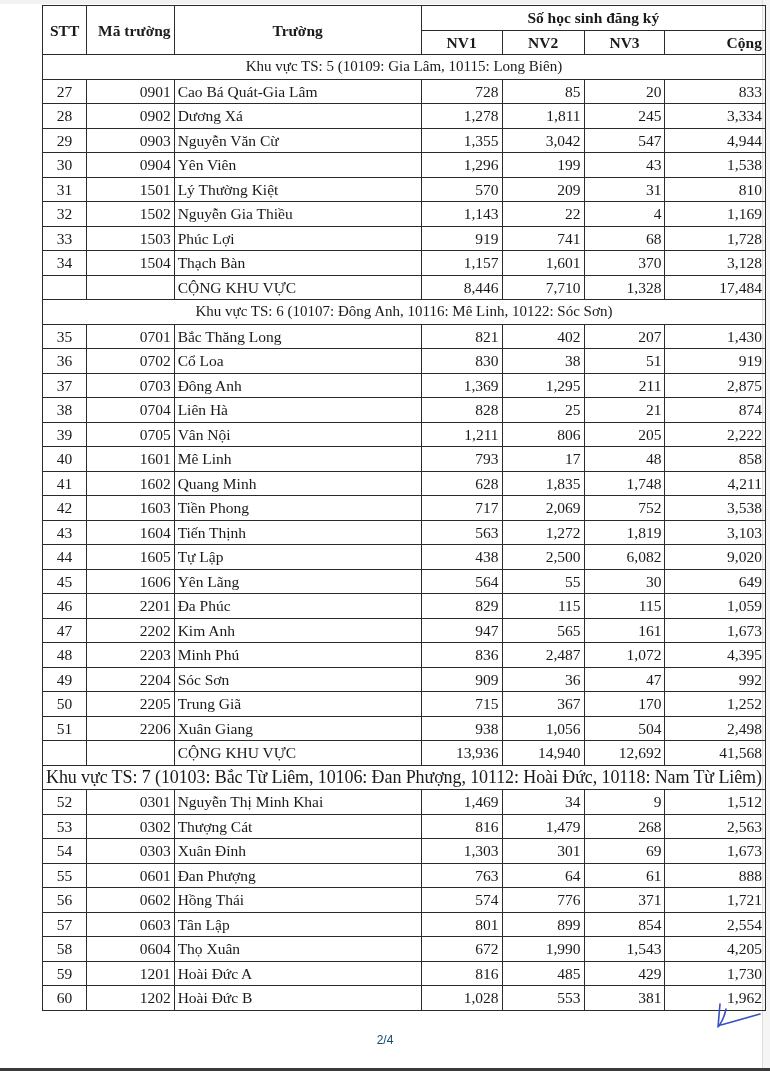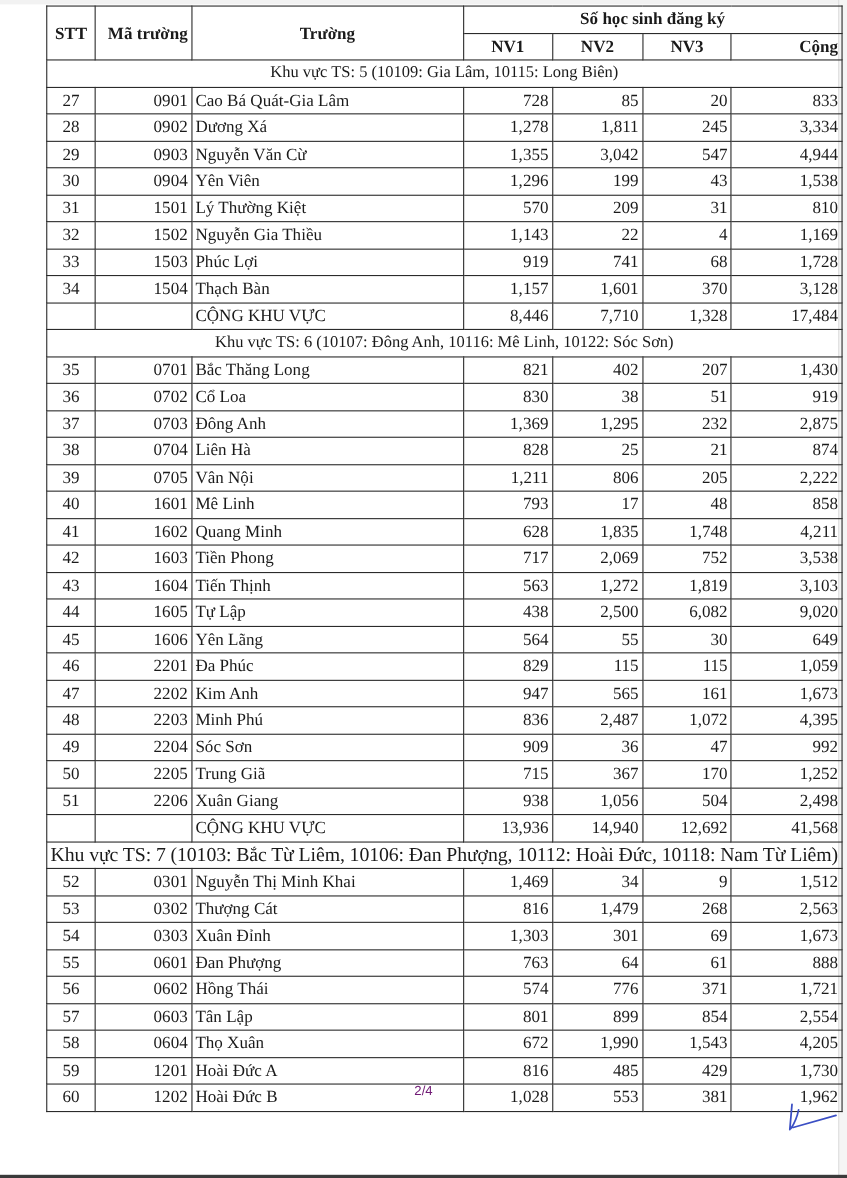--- a/index.html
+++ b/index.html
@@ -30,22 +30,22 @@
   .c-stt { width: 34px; text-align: center; }
   .c-code { width: 74px; text-align: right; }
   .c-name { width: 222px; text-align: left; padding-left: 3px !important; }
   .c-num { width: 68px; text-align: right; }
   .c-sum { width: 86px; text-align: right; }
   .hdr-row1 th { height: 25px; }
   .hdr-row2 th { height: 25px; }
   .region td { text-align: center; font-weight: normal; font-size: 15px; height: 25px; }
   .region.wide td { font-size: 18px; letter-spacing: -0.1px; }
   .page-number {
-    position: absolute; left: 0; width: 770px; top: 984px;
-    text-align: center; font-family: "Liberation Sans", sans-serif; font-size: 12px; color: #701a75;
+    position: absolute; left: 0; width: 770px; top: 1033px;
+    text-align: center; font-family: "Liberation Sans", sans-serif; font-size: 12px; color: #0c4a6e;
   }
   .signature { position: absolute; left: 712px; top: 1000px; width: 50px; height: 30px; }
 </style>
 </head>
 <body>
 
 <div class="top-shade"></div>
 <div class="right-edge"></div>
 
 <table class="main">
@@ -177,21 +177,21 @@
         <td class="c-num">38</td>
         <td class="c-num">51</td>
         <td class="c-sum">919</td>
       </tr>
       <tr>
         <td class="c-stt">37</td>
         <td class="c-code">0703</td>
         <td class="c-name">Đông Anh</td>
         <td class="c-num">1,369</td>
         <td class="c-num">1,295</td>
-        <td class="c-num">232</td>
+        <td class="c-num">211</td>
         <td class="c-sum">2,875</td>
       </tr>
       <tr>
         <td class="c-stt">38</td>
         <td class="c-code">0704</td>
         <td class="c-name">Liên Hà</td>
         <td class="c-num">828</td>
         <td class="c-num">25</td>
         <td class="c-num">21</td>
         <td class="c-sum">874</td>

